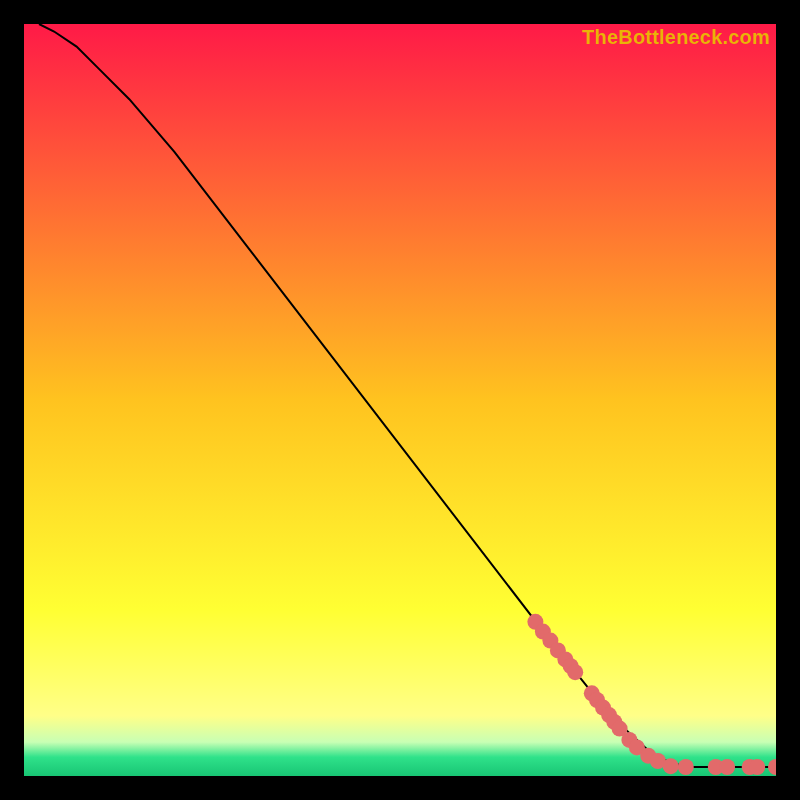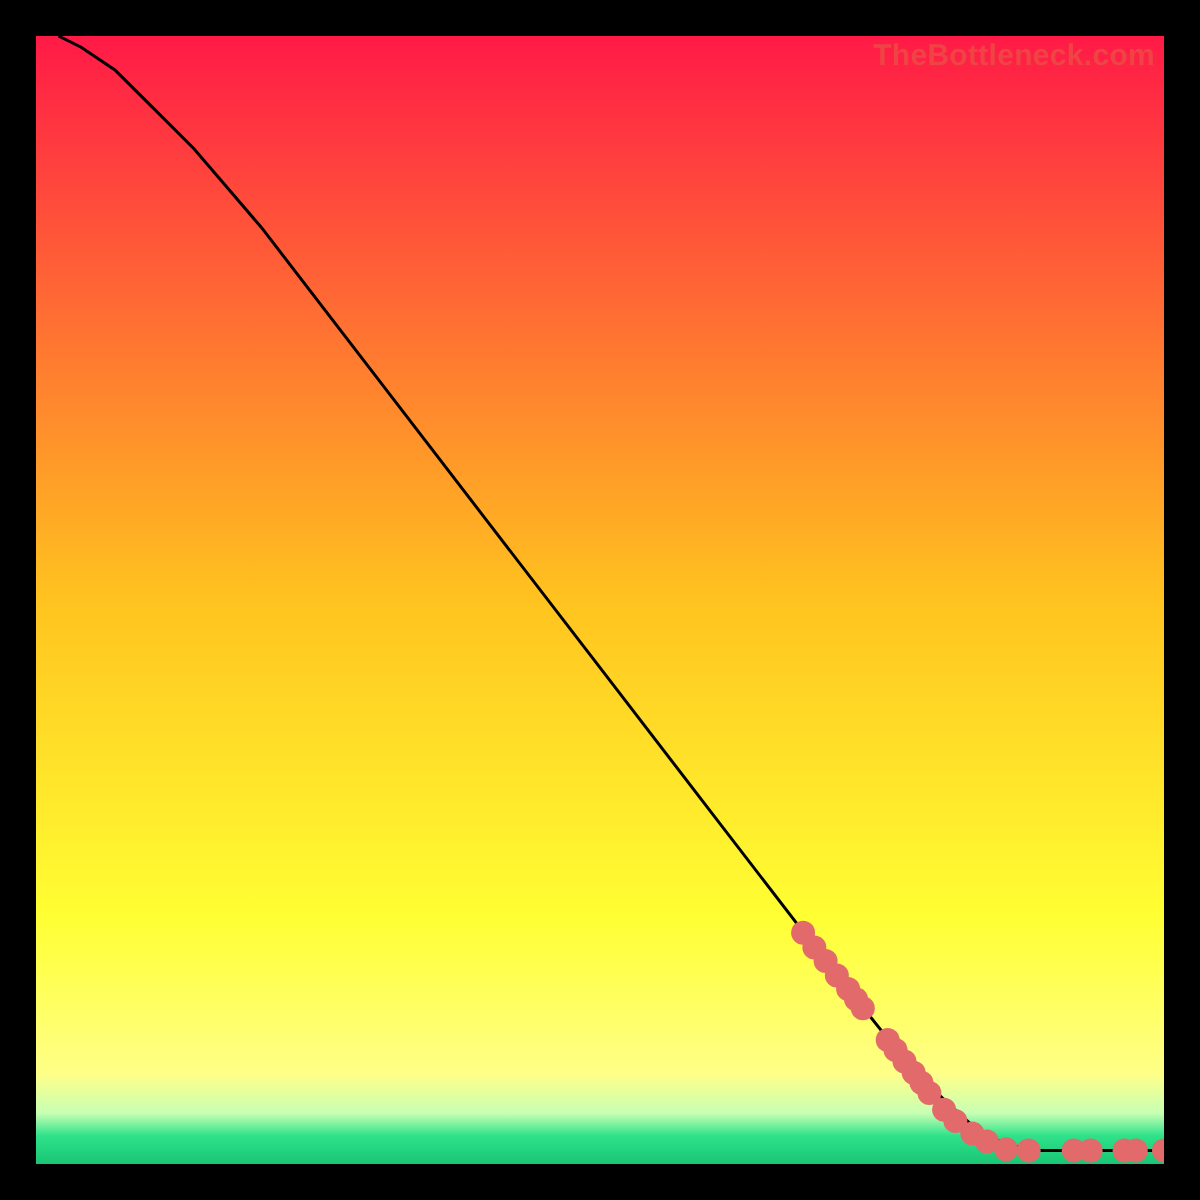--- a/index.html
+++ b/index.html
@@ -25,21 +25,21 @@
     width: 752px;
     height: 752px;
   }
   .watermark {
     position: absolute;
     top: 2px;
     right: 6px;
     font-family: Arial, Helvetica, sans-serif;
     font-size: 20px;
     font-weight: 600;
-    color: #ef4444;
+    color: #eab308;
     letter-spacing: 0.2px;
   }
   svg { display: block; }
 </style>
 </head>
 <body>
 
 <div class="frame">
   <svg class="plot" viewBox="0 0 752 752">
     <defs>

